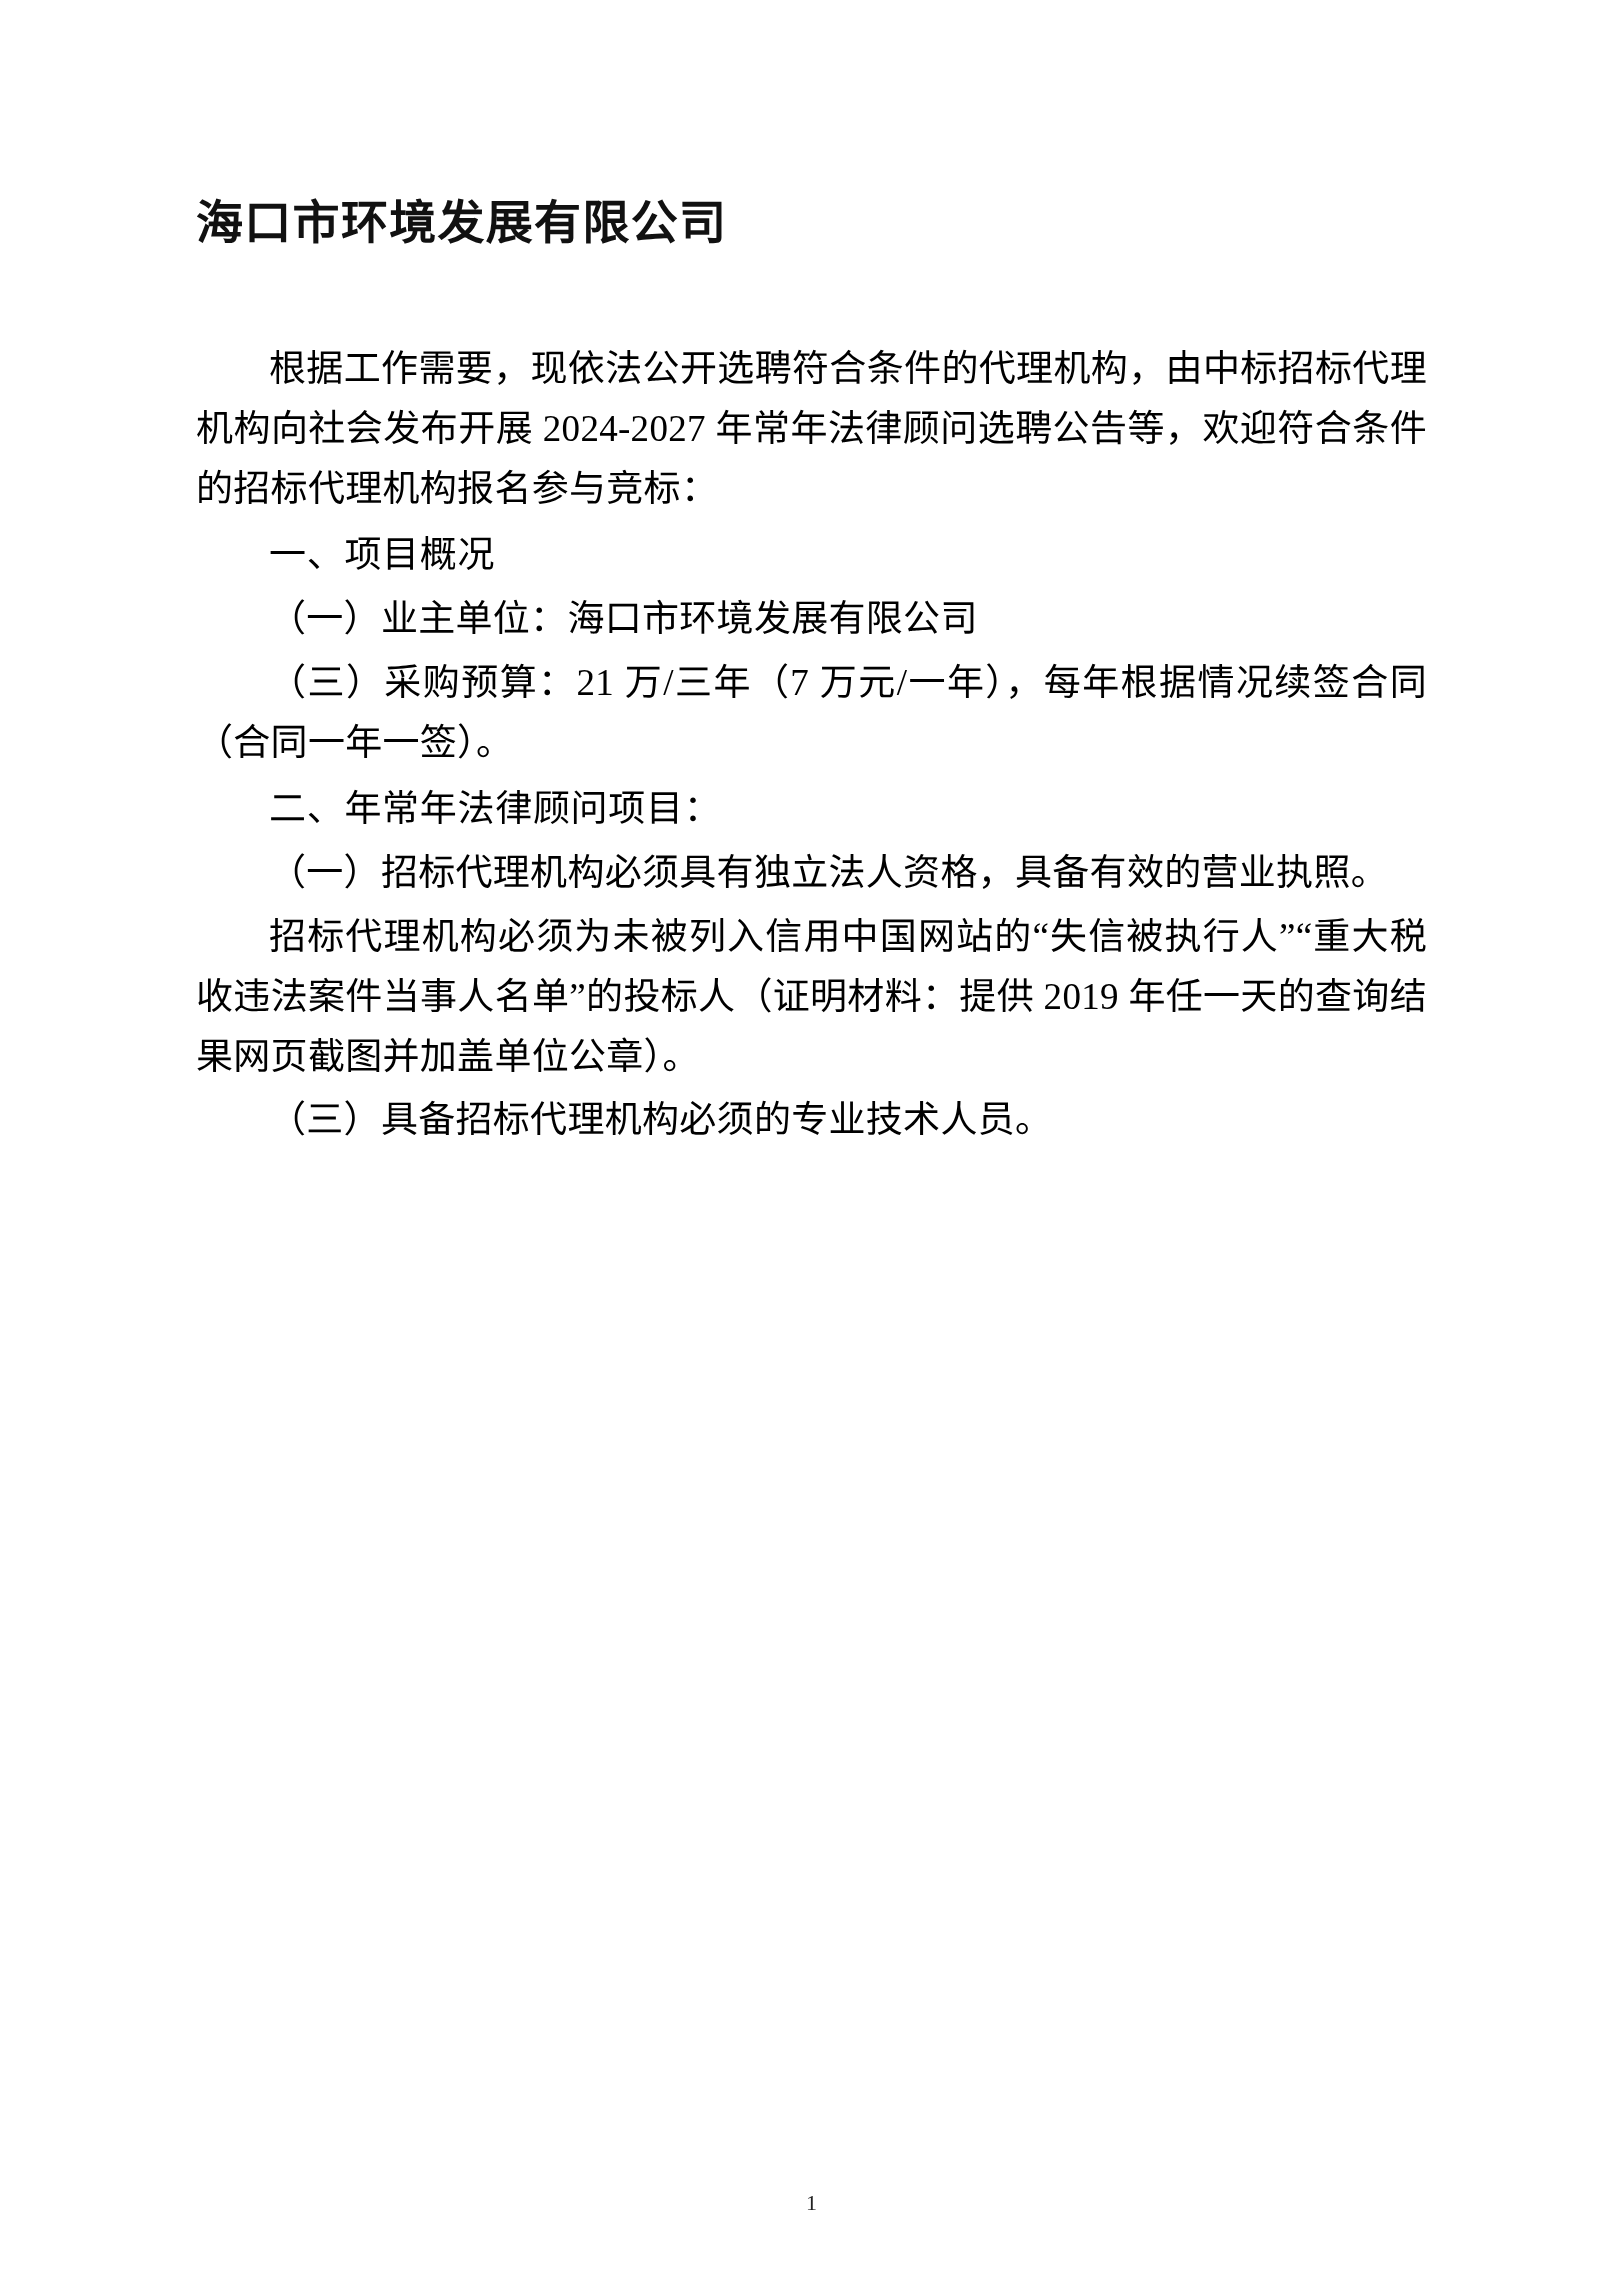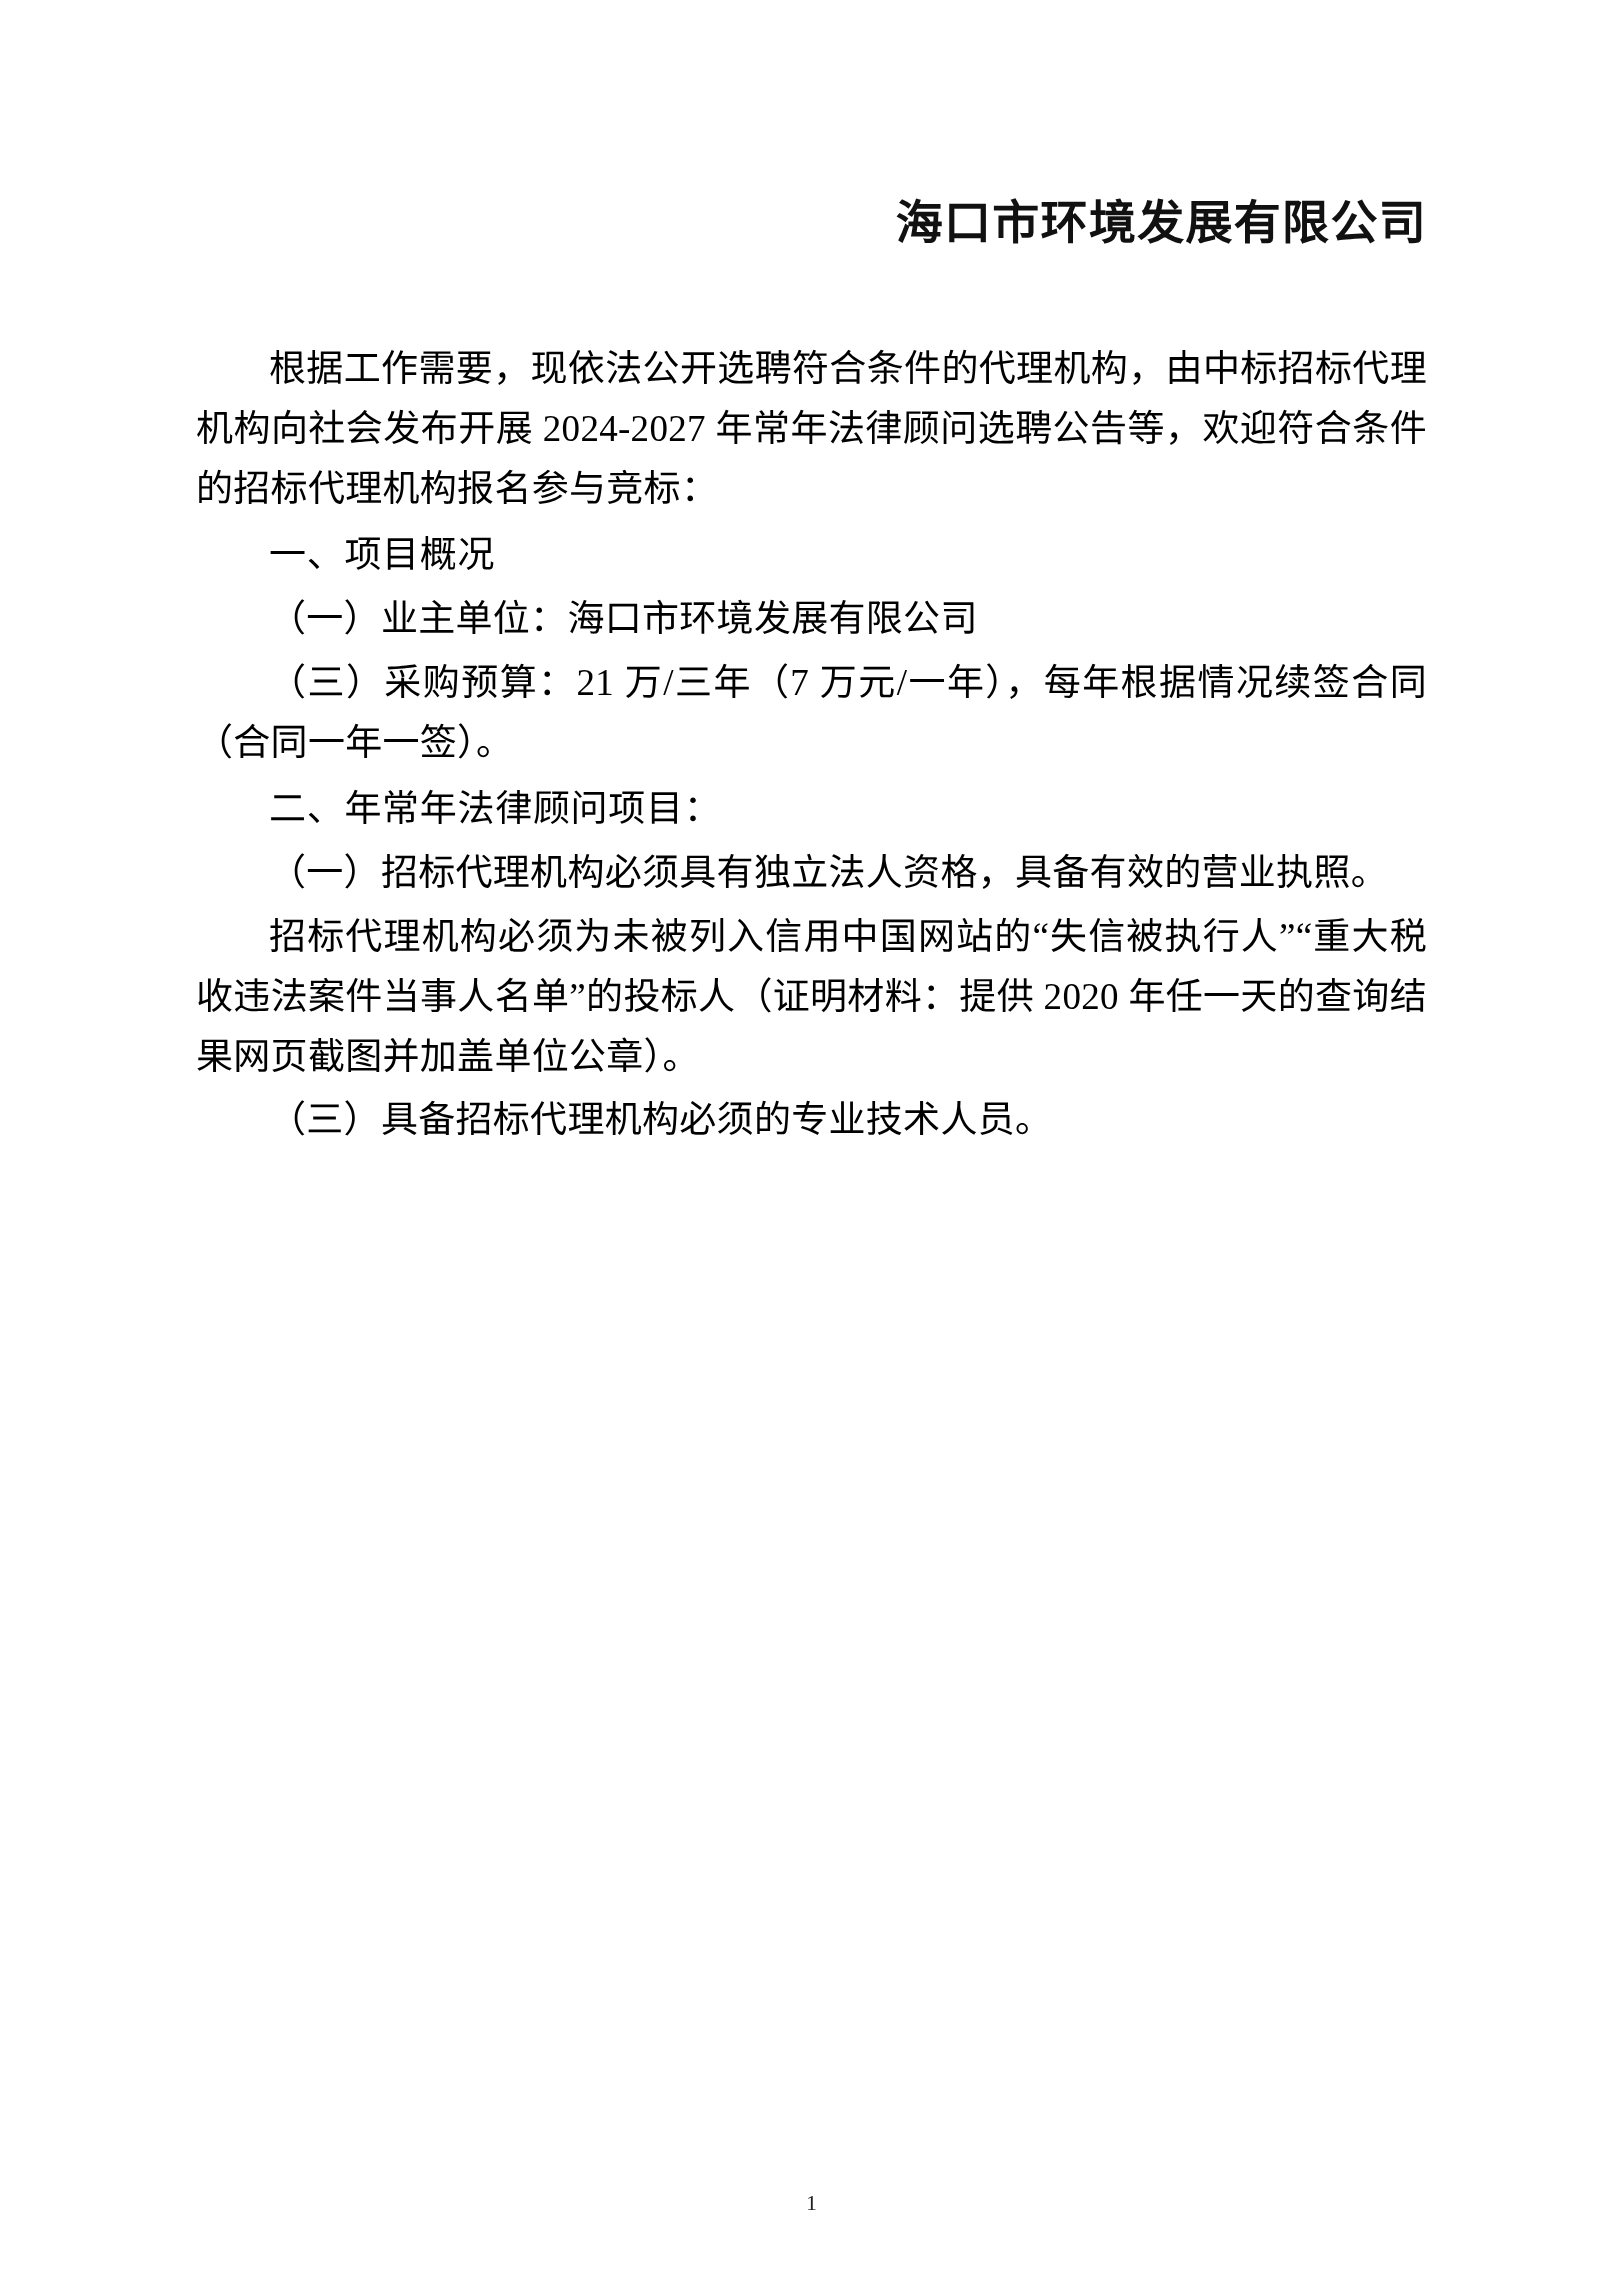--- a/index.html
+++ b/index.html
@@ -16,21 +16,21 @@
     overflow: hidden;
   }
   .page {
     box-sizing: border-box;
     width: 1623px;
     height: 2295px;
     padding: 190px 196px 0 196px;
     position: relative;
   }
   .doc-title {
-    text-align: right;
+    text-align: left;
     font-family: "DejaVu Sans", "Liberation Sans", sans-serif;
     font-weight: bold;
     font-size: 47px;
     line-height: 1.42;
     letter-spacing: 1.3px;
     margin: 0 0 0 0;
     color: #111111;
   }
   .doc-title .line {
     display: block;
@@ -82,21 +82,21 @@
   <div class="body-block">
 
     <p class="para indent">根据工作需要，现依法公开选聘符合条件的代理机构，由中标招标代理机构向社会发布开展 2024-2027 年常年法律顾问选聘公告等，欢迎符合条件的招标代理机构报名参与竞标：</p>
 
     <p class="heading">一、项目概况</p>
     <p class="para indent">（一）业主单位：海口市环境发展有限公司</p>
     <p class="para indent">（三）采购预算：21 万/三年（7 万元/一年），每年根据情况续签合同（合同一年一签）。</p>
 
     <p class="heading">二、年常年法律顾问项目：</p>
     <p class="para indent">（一）招标代理机构必须具有独立法人资格，具备有效的营业执照。</p>
-    <p class="para indent">招标代理机构必须为未被列入信用中国网站的“失信被执行人”“重大税收违法案件当事人名单”的投标人（证明材料：提供 2020 年任一天的查询结果网页截图并加盖单位公章）。</p>
+    <p class="para indent">招标代理机构必须为未被列入信用中国网站的“失信被执行人”“重大税收违法案件当事人名单”的投标人（证明材料：提供 2019 年任一天的查询结果网页截图并加盖单位公章）。</p>
     <p class="para indent">（三）具备招标代理机构必须的专业技术人员。</p>
 
   </div>
 
   <div class="page-number">1</div>
 
 </div>
 
 
 </body></html>

